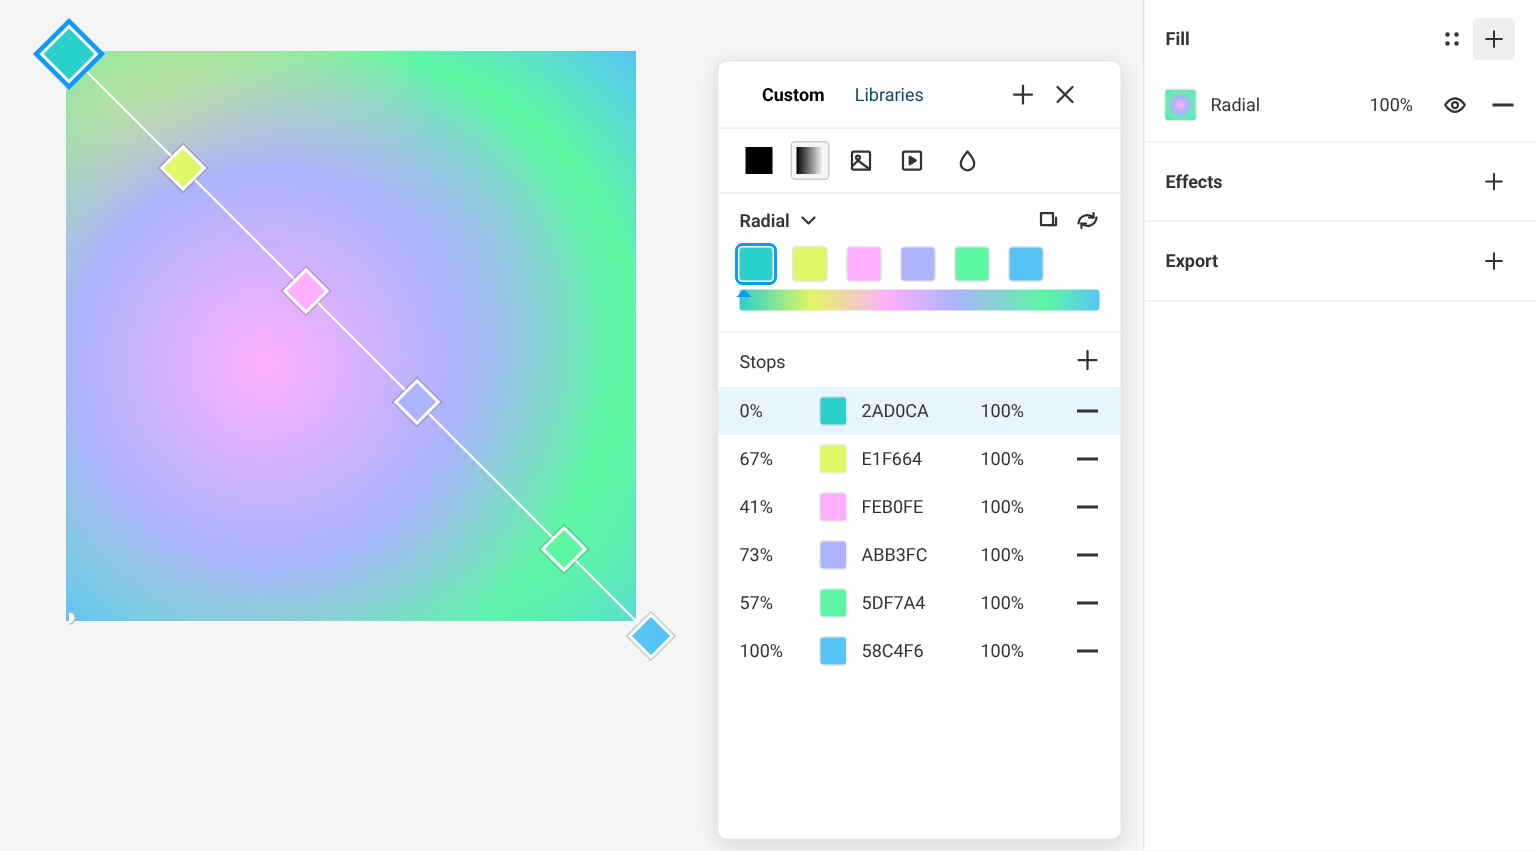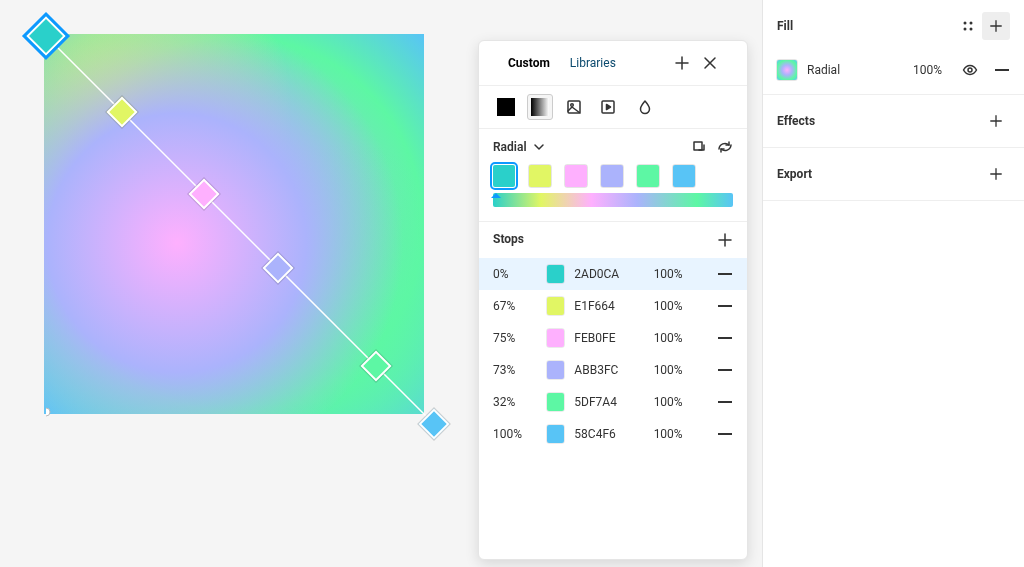--- a/index.html
+++ b/index.html
@@ -31,21 +31,21 @@
   .grad-sw{width:18px;height:18px;background:linear-gradient(90deg,#000,#fff)}
   .cp-grad{padding:10px 14px 14px;border-bottom:1px solid #eee}
   .cp-grad-row{display:flex;align-items:center;margin-bottom:10px}
   .dd{font-weight:600;font-size:12px;cursor:pointer;display:flex;align-items:center;gap:4px}
   .swatches{display:flex;gap:14px;margin-bottom:6px}
   .sw{width:22px;height:22px;border-radius:2px;outline:1px solid rgba(0,0,0,0.1);cursor:pointer}
   .sw.sel{outline:2px solid #0d99ff;outline-offset:1px}
   .strip{height:14px;border-radius:2px;background:linear-gradient(90deg,#2AD0CA 0%,#E1F664 20%,#FEB0FE 41%,#ABB3FC 60%,#5DF7A4 85%,#58C4F6 100%);position:relative}
   .strip::before{content:"";position:absolute;left:-2px;top:-5px;border:5px solid transparent;border-bottom-color:#0d99ff}
   .cp-stops{flex:1;overflow:auto}
-  .cp-stops-head{display:flex;align-items:flex-start;padding:10px 14px;font-weight:700}
+  .cp-stops-head{display:flex;align-items:flex-end;padding:10px 14px;font-weight:400}
   .stop-row{display:flex;align-items:center;padding:7px 14px;gap:10px;cursor:pointer}
   .stop-row.sel{background:#e8f4ff}
   .stop-row .pos{width:44px}
   .stop-row .chip{width:18px;height:18px;border-radius:2px;outline:1px solid rgba(0,0,0,0.08)}
   .stop-row .hex{width:70px}
   .stop-row .op{width:44px}
   
   .rsb{position:absolute;right:0;top:0;width:262px;height:567px;background:#fff;border-left:1px solid #e5e5e5;font-size:12px;color:#333}
   .rsb-sec{border-bottom:1px solid #eee}
   .rsb-head{display:flex;align-items:center;padding:12px 14px;font-weight:700}
@@ -185,41 +185,41 @@
           <span class="pos">67%</span>
           <span class="chip" style="background:#E1F664"></span>
           <span class="hex">E1F664</span>
           <span class="op">100%</span>
           <span class="sp"></span>
           <span class="icon">
             <span class="minus"></span>
           </span>
         </div>
         <div class="stop-row">
-          <span class="pos">75%</span>
+          <span class="pos">41%</span>
           <span class="chip" style="background:#FEB0FE"></span>
           <span class="hex">FEB0FE</span>
           <span class="op">100%</span>
           <span class="sp"></span>
           <span class="icon">
             <span class="minus"></span>
           </span>
         </div>
         <div class="stop-row">
           <span class="pos">73%</span>
           <span class="chip" style="background:#ABB3FC"></span>
           <span class="hex">ABB3FC</span>
           <span class="op">100%</span>
           <span class="sp"></span>
           <span class="icon">
             <span class="minus"></span>
           </span>
         </div>
         <div class="stop-row">
-          <span class="pos">32%</span>
+          <span class="pos">57%</span>
           <span class="chip" style="background:#5DF7A4"></span>
           <span class="hex">5DF7A4</span>
           <span class="op">100%</span>
           <span class="sp"></span>
           <span class="icon">
             <span class="minus"></span>
           </span>
         </div>
         <div class="stop-row">
           <span class="pos">100%</span>

